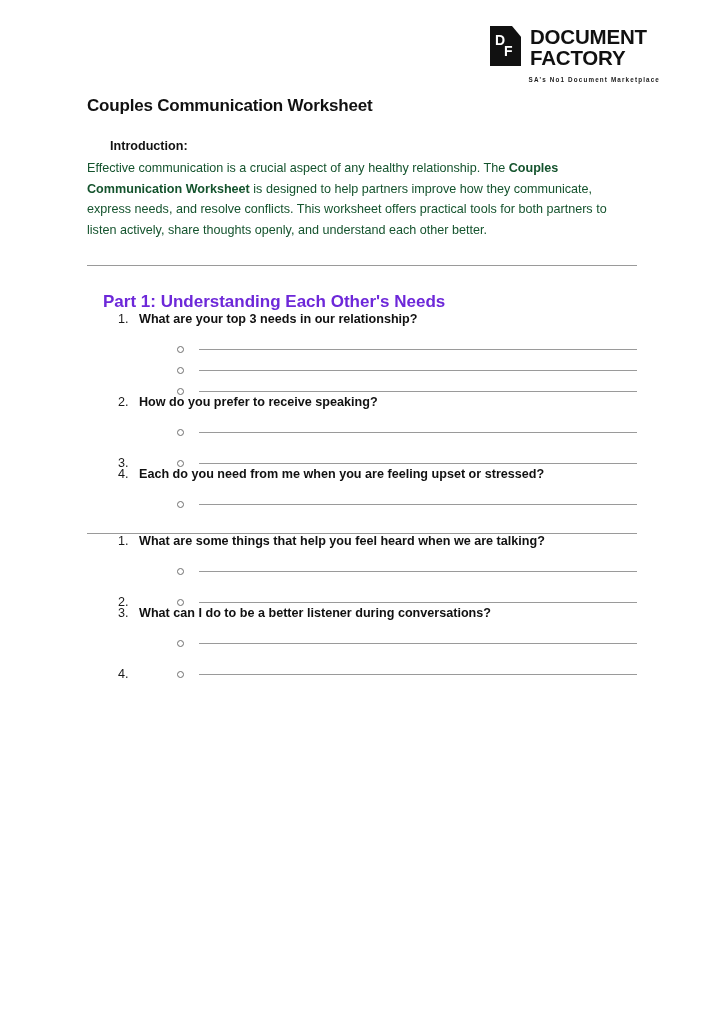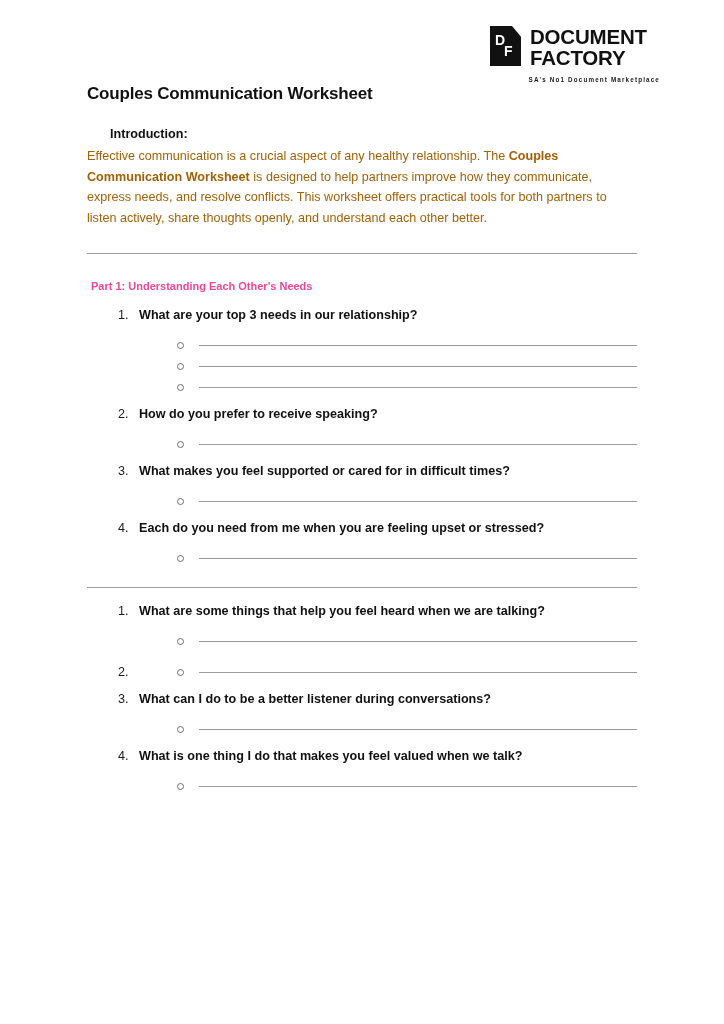--- a/index.html
+++ b/index.html
@@ -80,70 +80,69 @@
     letter-spacing: 1.15px;
     color: #1a1a1a;
     text-align: right;
     white-space: nowrap;
   }
 
   
   .doc {
     position: absolute;
     left: 87px;
-    top: 84px;
+    top: 96px;
     width: 550px;
   }
   .doc-title {
     font-size: 17px;
     font-weight: 700;
     letter-spacing: -0.2px;
     color: #111111;
     margin: 0 0 23px 0;
   }
   .lead-label {
     font-size: 12.6px;
     font-weight: 700;
     color: #111111;
     margin: 0 0 5px 0;
     padding-left: 23px;
   }
   .lead-text {
     font-size: 12.6px;
     font-weight: 400;
     line-height: 20.6px;
-    color: #a16207;
+    color: #14532d;
     margin: 0;
   }
   .lead-text b { font-weight: 700; }
 
   .rule {
     height: 0;
     border-top: 1.4px solid #9a9a9a;
     margin: 25px 0 0 0;
   }
 
   .part-heading {
-    font-size: 11px;
-    font-weight: 700;
-    color: #ec4899;
-    margin: 26px 0 0 4px;
+    font-size: 17px;
+    font-weight: 700;
+    color: #6d28d9;
+    margin: 26px 0 0 16px;
   }
 
   
   ol.qlist {
     list-style: decimal;
     margin: 0;
     padding: 0 0 0 45px;
   }
   ol.qlist > li {
     font-size: 12.6px;
     font-weight: 400;
     color: #1a1a1a;
-    margin-top: 16px;
   }
   ol.qlist > li::marker {
     font-weight: 400;
   }
   .qtext {
     font-size: 12.6px;
     font-weight: 700;
     color: #111111;
     display: block;
     padding-left: 7px;
@@ -228,21 +227,20 @@
           <li>
             <span class="qtext">How do you prefer to receive speaking?</span>
             <ul class="alist">
               <li>
                 <span class="bullet-ring"></span>
                 <span class="answer-line"></span>
               </li>
             </ul>
           </li>
           <li>
-            <span class="qtext">What makes you feel supported or cared for in difficult times?</span>
             <ul class="alist">
               <li>
                 <span class="bullet-ring"></span>
                 <span class="answer-line"></span>
               </li>
             </ul>
           </li>
           <li>
             <span class="qtext">Each do you need from me when you are feeling upset or stressed?</span>
             <ul class="alist">
@@ -275,21 +273,20 @@
           <li>
             <span class="qtext">What can I do to be a better listener during conversations?</span>
             <ul class="alist">
               <li>
                 <span class="bullet-ring"></span>
                 <span class="answer-line"></span>
               </li>
             </ul>
           </li>
           <li>
-            <span class="qtext">What is one thing I do that makes you feel valued when we talk?</span>
             <ul class="alist">
               <li>
                 <span class="bullet-ring"></span>
                 <span class="answer-line"></span>
               </li>
             </ul>
           </li>
         </ol>
       </div>
 

